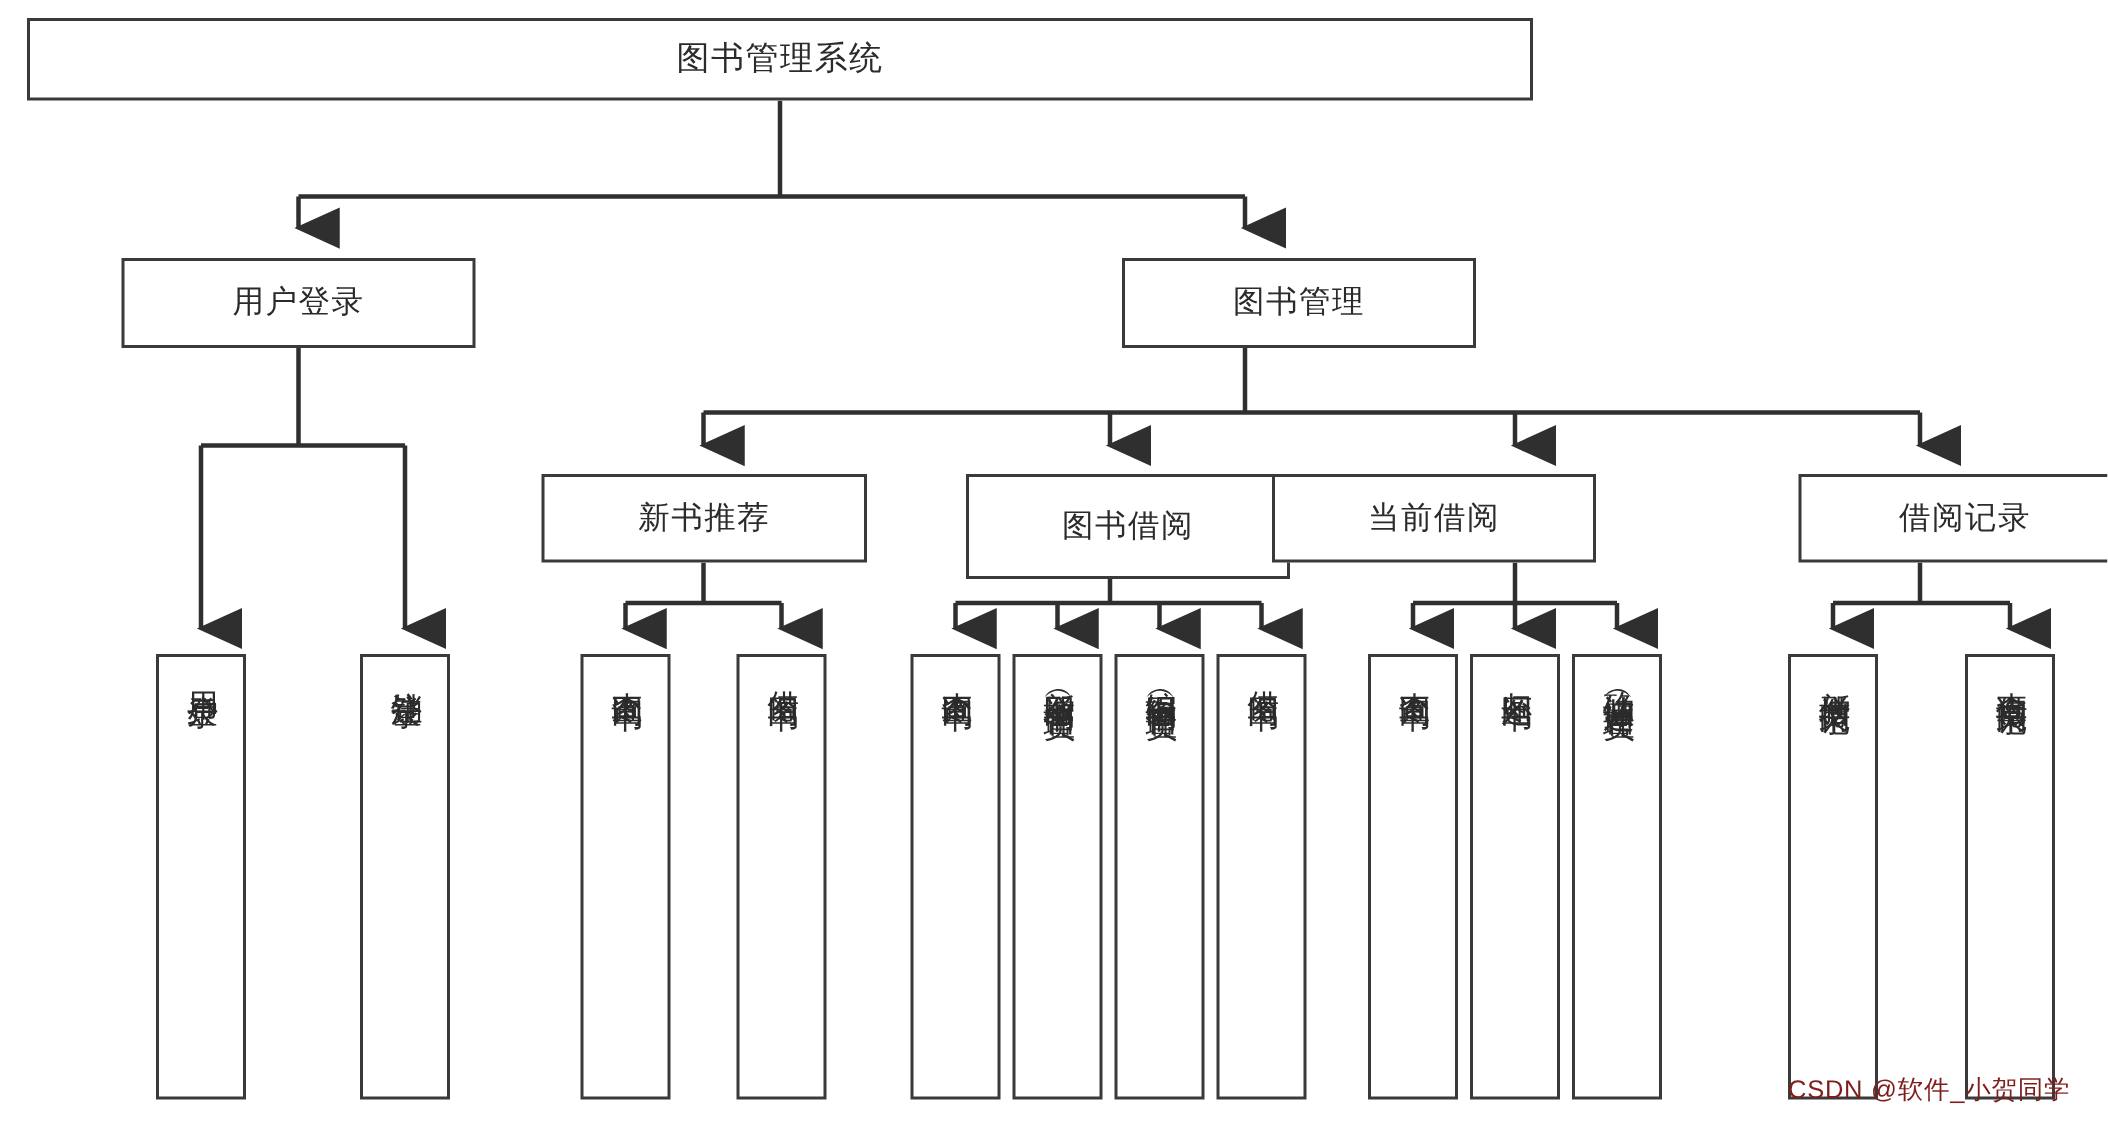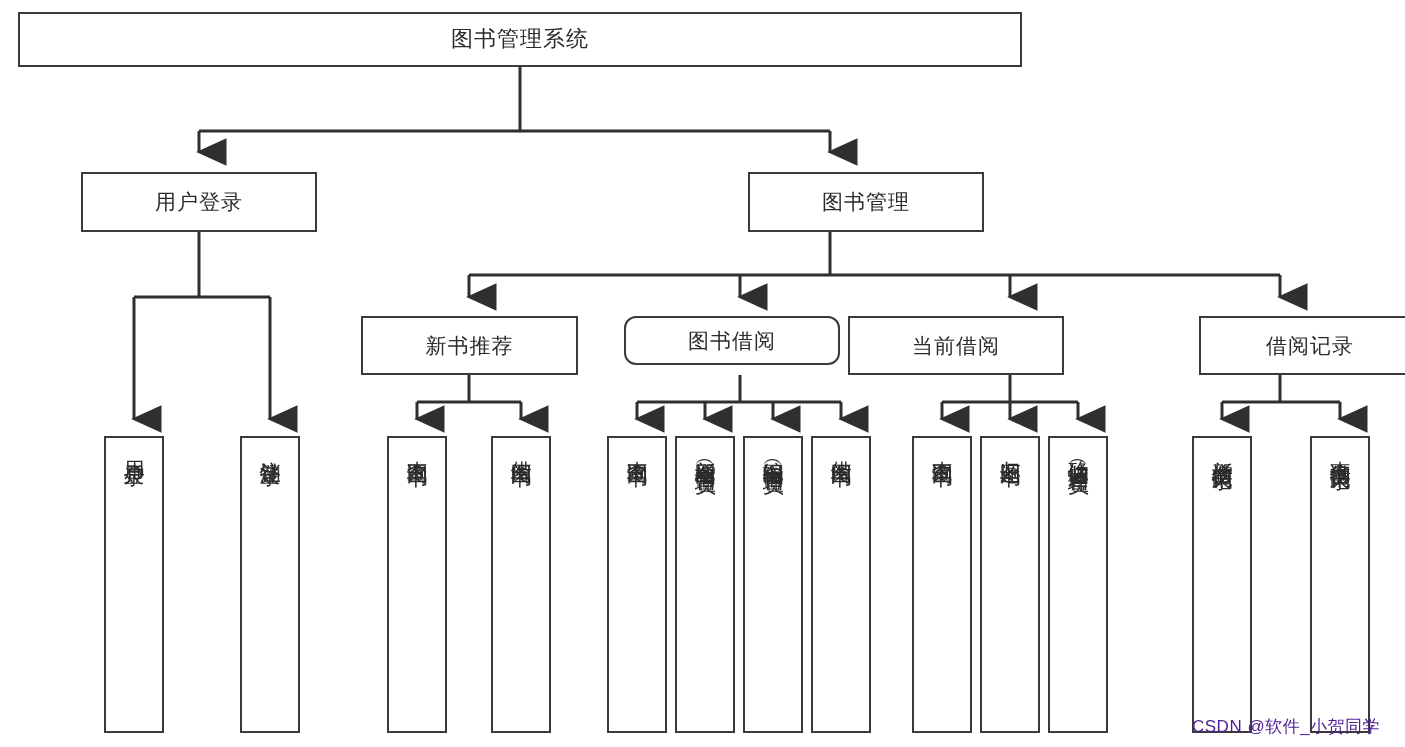--- a/index.html
+++ b/index.html
@@ -52,21 +52,21 @@
     writing-mode: vertical-rl;
     text-orientation: upright;
     line-height: 1.25;
     white-space: nowrap;
   }
   .node-root .label {
     font-size: 22px;
   }
   .watermark {
     position: absolute;
-    color: #4c1d95;
+    color: #7f1d1d;
     font-size: 17px;
     letter-spacing: 0.5px;
     white-space: nowrap;
     user-select: none;
   }
 </style>
 </head>
 <body>
 
 <div id="canvas">
@@ -128,21 +128,21 @@
   <div class="node node-h" style="left:81px; top:172px; width:236px; height:60px;">
     <span class="label">用户登录</span>
   </div>
   <div class="node node-h" style="left:712px; top:172px; width:236px; height:60px;margin-left:36px;">
     <span class="label">图书管理</span>
   </div>
 
   <div class="node node-h" style="left:361px; top:316px; width:217px; height:59px;">
     <span class="label">新书推荐</span>
   </div>
-  <div class="node node-h" style="left:624px; top:316px; width:216px; height:49px;border-radius:12px;">
+  <div class="node node-h" style="left:644px; top:316px; width:216px; height:70px;">
     <span class="label">图书借阅</span>
   </div>
   <div class="node node-h" style="left:848px; top:316px; width:216px; height:59px;">
     <span class="label">当前借阅</span>
   </div>
   <div class="node node-h" style="left:1171px; top:316px; width:222px; height:59px;margin-left:28px;">
     <span class="label">借阅记录</span>
   </div>
 
   <div class="node node-v" style="left:104px; top:436px; width:60px; height:297px;">

